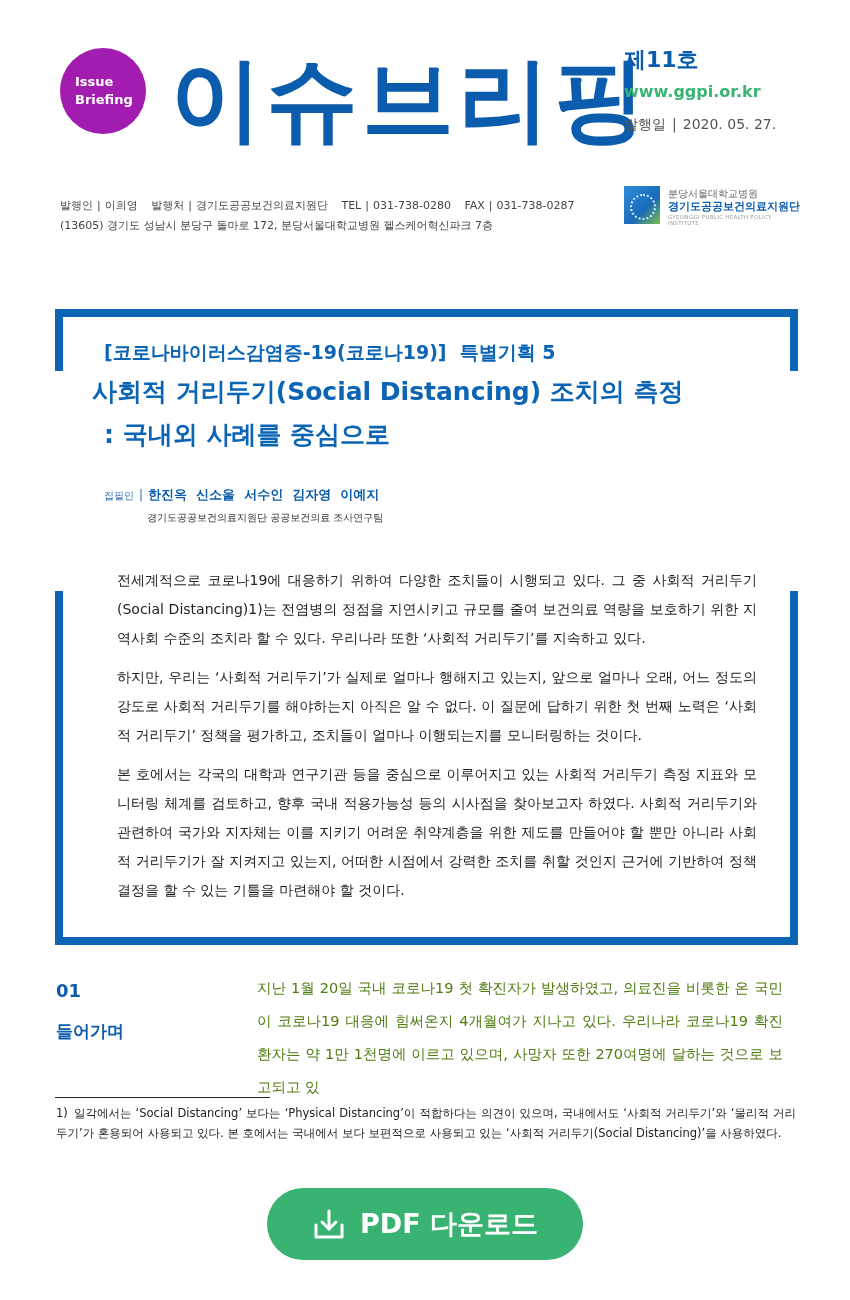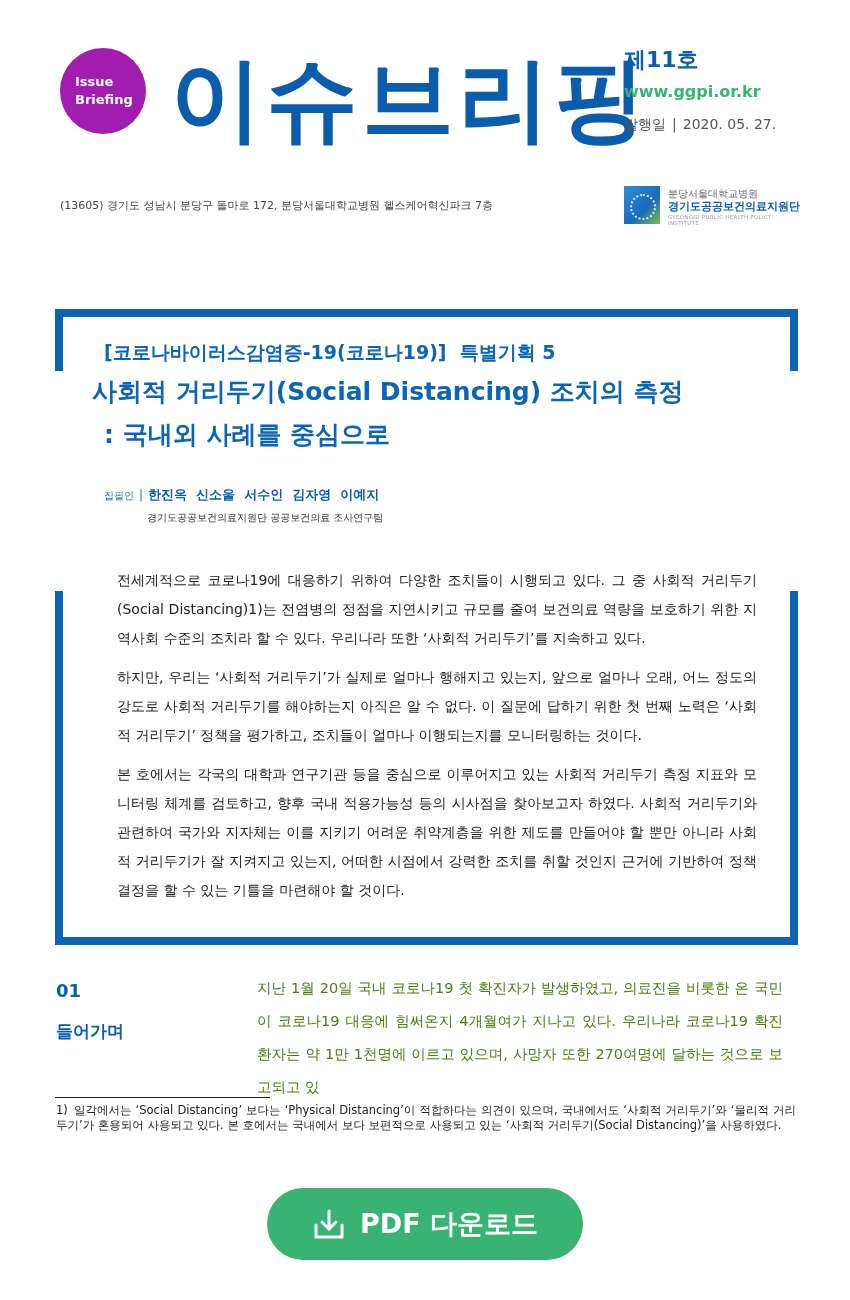--- a/index.html
+++ b/index.html
@@ -54,21 +54,21 @@
               color:#222; text-align:justify; }
   .abstract p { margin:0 0 10px 0; }
 
   
   .sec-num { left:56px; top:980px; font-size:18px; font-weight:bold; color:#0b5cad; }
   .sec-title { left:56px; top:1020px; font-size:17px; font-weight:bold; color:#0b5cad; }
   .sec-body { left:257px; top:972px; width:526px; font-size:14.5px; line-height:33px;
               text-align:justify; color:#4d7c0f; }
 
   .fn-rule { left:55px; top:1097px; width:215px; height:1px; background:#222; }
-  .footnote { left:56px; top:1103px; width:740px; font-size:11.5px; line-height:15px; color:#222;
+  .footnote { left:56px; top:1103px; width:740px; font-size:11.5px; line-height:20px; color:#222;
               text-align:justify; }
   .footnote .fn-mark { display:inline-block; width:18px; }
   .footnote .fn-text { display:inline; }
 
   .pdf-btn { left:267px; top:1188px; width:316px; height:72px; border-radius:36px;
              background:#38b372; color:#fff; display:flex; align-items:center; justify-content:center;
              gap:14px; font-size:27px; font-weight:bold; cursor:pointer; }
   .pdf-btn svg { width:34px; height:34px; }
 </style>
 </head>
@@ -79,20 +79,26 @@
   <span>Briefing</span>
 </div>
 <div class="abs masthead">이슈브리핑</div>
 <div class="abs issue-no">제11호</div>
 <div class="abs site-url">www.ggpi.or.kr</div>
 <div class="abs pub-date">
   <span>발행일</span><span class="sep">|</span><span>2020. 05. 27.</span>
 </div>
 
 <div class="abs pub-info">
+  <div>
+    <span>발행인</span><span class="sep">|</span><span>이희영</span>
+    <span class="gap">발행처</span><span class="sep">|</span><span>경기도공공보건의료지원단</span>
+    <span class="gap">TEL</span><span class="sep">|</span><span>031-738-0280</span>
+    <span class="gap">FAX</span><span class="sep">|</span><span>031-738-0287</span>
+  </div>
   <div>(13605) 경기도 성남시 분당구 돌마로 172, 분당서울대학교병원 헬스케어혁신파크 7층</div>
 </div>
 
 <div class="abs logo">
   <div class="logo-mark"></div>
   <div class="logo-sub">분당서울대학교병원</div>
   <div class="logo-name">경기도공공보건의료지원단</div>
   <div class="logo-eng">GYEONGGI PUBLIC HEALTH POLICY INSTITUTE</div>
 </div>
 

